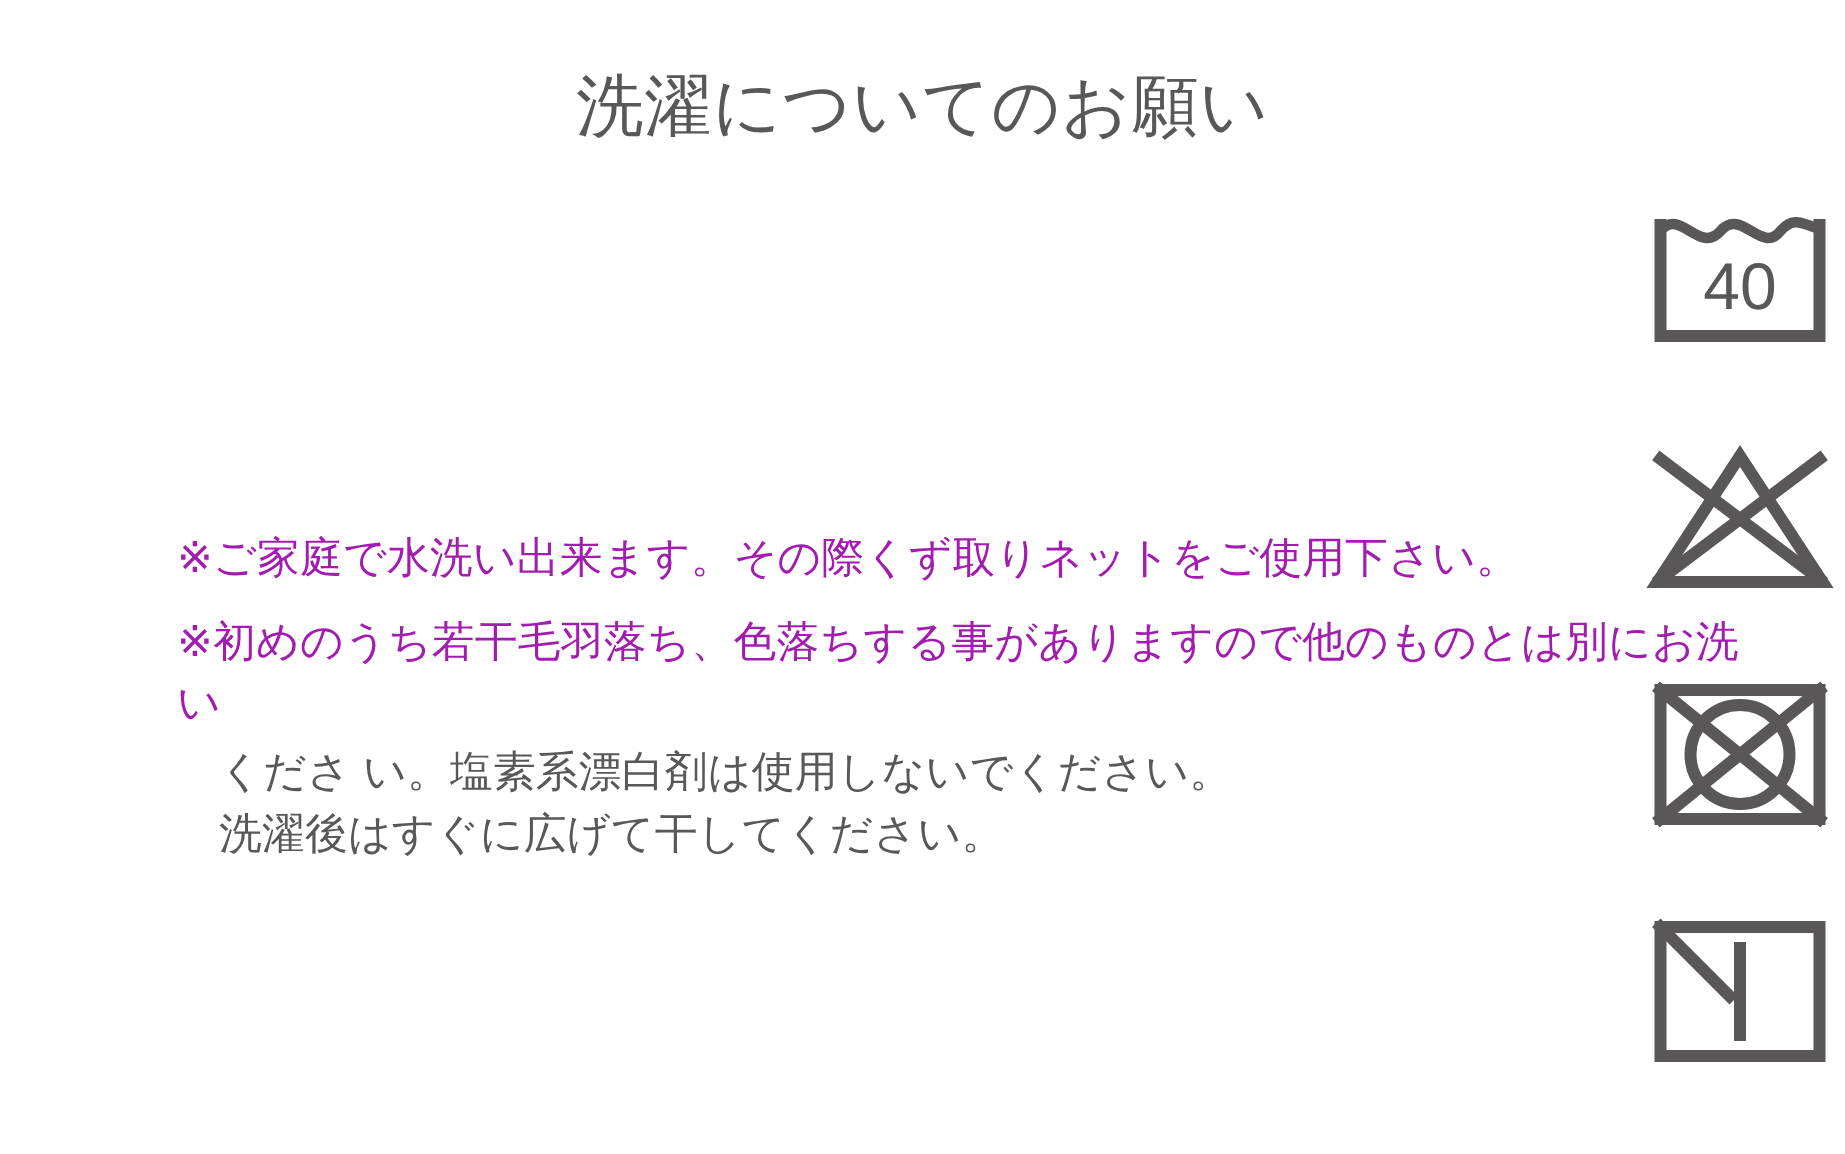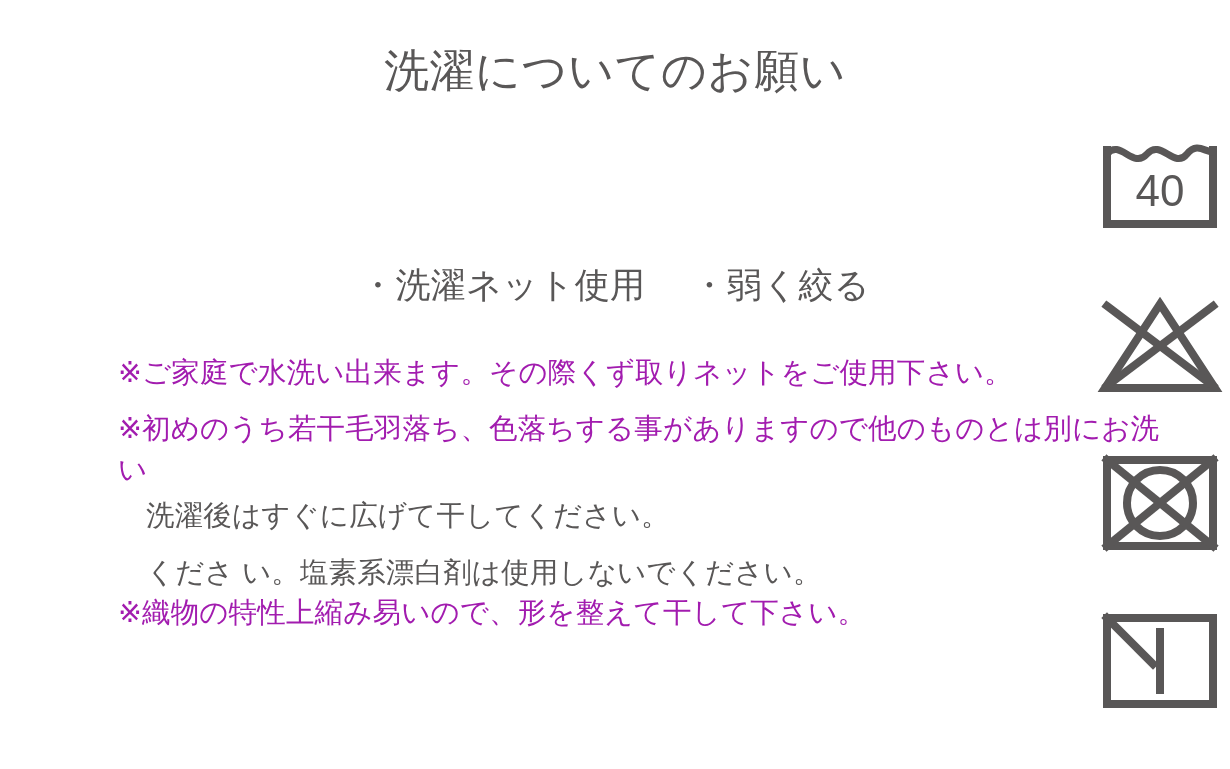--- a/index.html
+++ b/index.html
@@ -160,33 +160,27 @@
         <g fill="#595757">
           <circle cx="58" cy="68" r="6.5"></circle>
           <circle cx="80" cy="68" r="6.5"></circle>
           <circle cx="102" cy="68" r="6.5"></circle>
         </g>
       </svg>
     </div>
 
   </div>
 
-  <div class="sub-notes">
-    <span>・洗濯ネット使用</span>
-    <span class="gap"></span>
-    <span>・弱く絞る</span>
-  </div>
 
   <div class="notes">
 
     <div class="note">※ご家庭で水洗い出来ます。その際くず取りネットをご使用下さい。</div>
 
     <div class="note indent-block">※初めのうち若干毛羽落ち、色落ちする事がありますので他のものとは別にお洗い</div>
+    <div class="note-sub">くださ い。塩素系漂白剤は使用しないでください。</div>
     <div class="note-sub" style="margin-bottom:16px;">洗濯後はすぐに広げて干してください。</div>
-    <div class="note-sub">くださ い。塩素系漂白剤は使用しないでください。</div>
 
 
-    <div class="note">※織物の特性上縮み易いので、形を整えて干して下さい。</div>
 
 
   </div>
 
 </div>
 
 </body></html>

